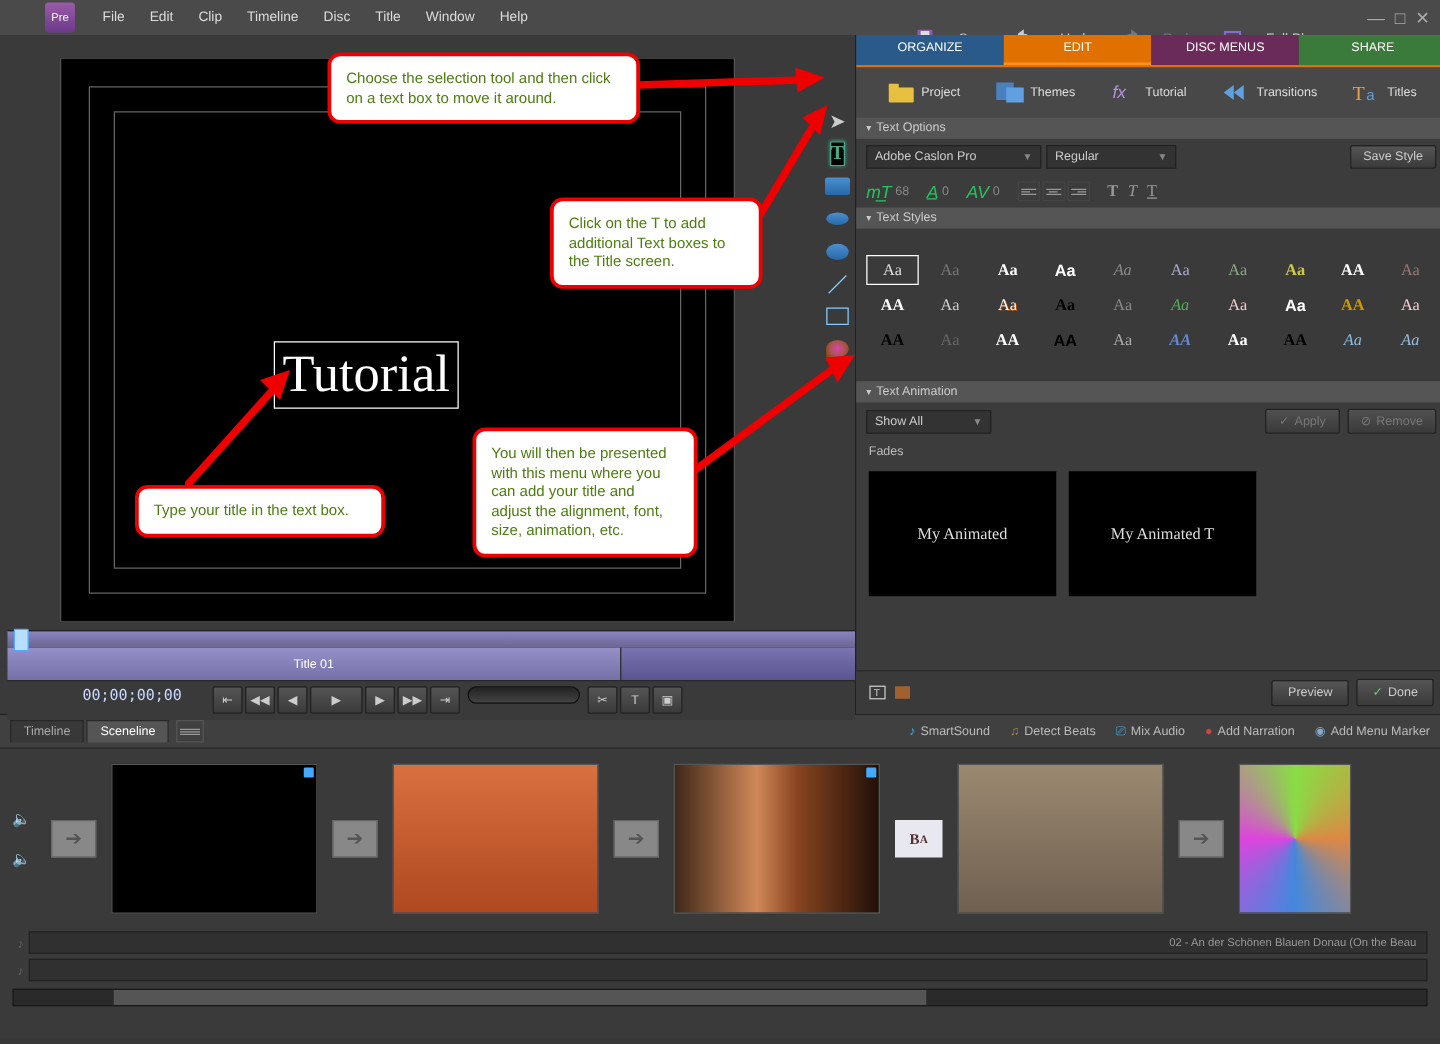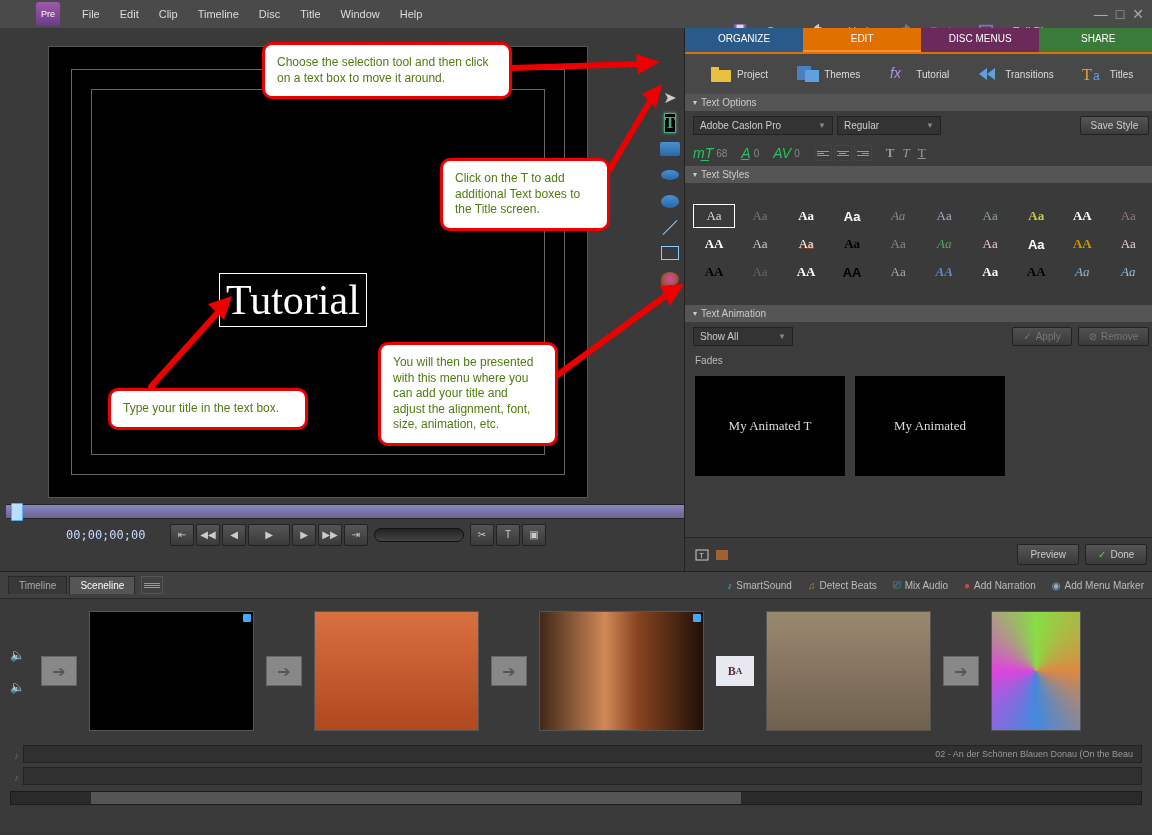--- a/index.html
+++ b/index.html
@@ -30,21 +30,21 @@
 .tool-ell2 { background:linear-gradient(#4a90d0,#2868a8); width:18px; height:13px; border-radius:50%;}
 .tool-line { width:20px; height:1px; background:#8cf; transform:rotate(-45deg);}
 .tool-fit { width:18px; height:14px; border:1px solid #8cf; position:relative;}
 .tool-pal { width:18px; height:14px; background:radial-gradient(circle,#d4a,#a55,#840); border-radius:50% 50% 50% 0;}
 .ruler { height:14px; background:linear-gradient(#8a85c0,#6a6590); border-top:1px solid #222; display:flex; position:relative;}
 .playhead { position:absolute; left:5px; top:-2px; width:12px; height:18px; background:#b8dfff; border:1px solid #5af; border-radius:1px;}
 .clip-bar { height:26px; background:linear-gradient(#9590c8,#7570a8); display:flex; align-items:center; justify-content:center; color:#fff; font-size:10px; width:490px;}
 .clip-rest { height:26px; background:linear-gradient(#7a75b0,#5a5590); flex:1; border-left:1px solid #333;}
 .row-flex{display:flex;}
 
-.controls { height:32px; padding:4px 8px; display:flex; align-items:center; gap:2px; background:#3a3a3a; border-top:1px solid #282828;}
+.controls { height:32px; padding:4px 8px; display:flex; align-items:flex-start; gap:2px; background:#3a3a3a; border-top:1px solid #282828;}
 .tc { font-family:monospace; color:#c8d8ff; font-size:12px; padding-left:52px; width:154px;}
 .pbtn { width:24px; height:22px; background:linear-gradient(#555,#3a3a3a); border:1px solid #222; border-radius:2px; display:flex;align-items:center;justify-content:center; cursor:pointer; color:#ccc; font-size:10px;}
 .pbtn.play{width:42px;}
 .shuttle { width:90px; height:14px; background:linear-gradient(#222,#444); border-radius:7px; border:1px solid #111; margin:0 4px;}
 
 .right-panel { flex:1; background:#3c3c3c; display:flex; flex-direction:column; border-left:1px solid #222;}
 .tabs { display:flex; height:24px; }
 .tab { flex:1; text-align:center; padding:5px 0; font-size:10px; cursor:pointer; }
 .tab-org{background:#2a5a8a;color:#fff;}
 .tab-edit{background:#e07000;color:#fff; border-bottom:2px solid #ff9020;}
@@ -351,22 +351,22 @@
             <span>Apply</span>
           </button>
         <button class="abtn">
             <span>⊘</span>
             <span>Remove</span>
           </button>
       </div>
     </div>
     <div class="fades-lbl">Fades</div>
     <div class="preview-row">
+      <div class="pv">My Animated</div>
       <div class="pv">My Animated T</div>
-      <div class="pv">My Animated</div>
     </div>
 
     <div class="bottom-btns">
       <svg class="ic-sm" viewBox="0 0 14 14">
           <rect x="1" y="2" width="12" height="10" fill="none" stroke="#ccc"></rect>
           <text x="4" y="10" font-size="8" fill="#ccc">T</text>
         </svg>
       <svg class="ic-sm" viewBox="0 0 14 14">
           <rect x="1" y="2" width="12" height="10" fill="#a06030"></rect>
         </svg>
@@ -377,20 +377,24 @@
           <span>Done</span>
         </button>
     </div>
   </div>
 </div>
 
 <div style="position:absolute;left:6px;top:504px;width:678px;">
   <div class="ruler">
     <div class="playhead"></div>
   </div>
+  <div class="row-flex">
+    <div class="clip-bar">Title 01</div>
+    <div class="clip-rest"></div>
+  </div>
   <div class="controls">
     <div class="tc">00;00;00;00</div>
     <button class="pbtn">⇤</button>
     <button class="pbtn">◀◀</button>
     <button class="pbtn">◀</button>
     <button class="pbtn play">▶</button>
     <button class="pbtn">▶</button>
     <button class="pbtn">▶▶</button>
     <button class="pbtn">⇥</button>
     <div class="shuttle"></div>

